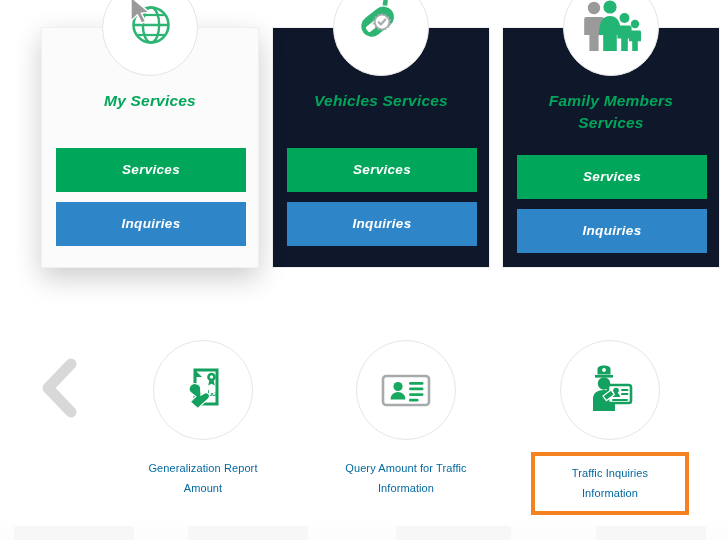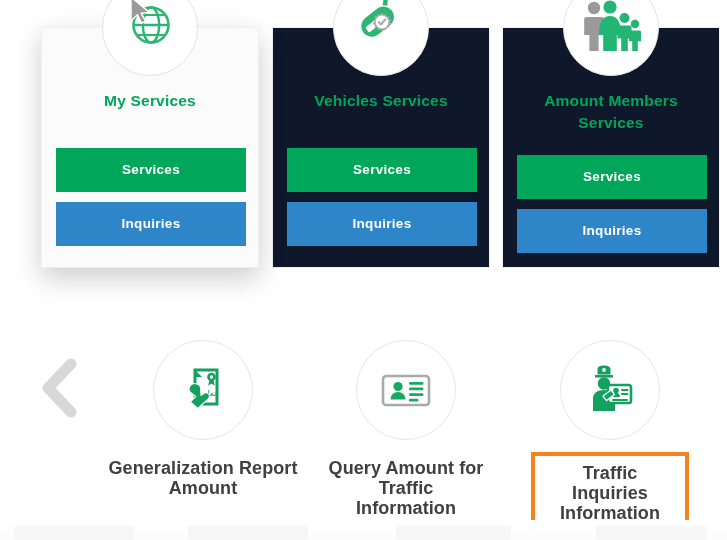--- a/index.html
+++ b/index.html
@@ -23,20 +23,21 @@
     overflow: hidden;
   }
 
   
   .cards-row {
     position: absolute;
     left: 0;
     top: 0;
     width: 645px;
     height: 300px;
+    font-style: italic;
   }
   .svc-card {
     position: absolute;
     top: 27px;
     width: 218px;
     height: 241px;
     background: #0f172a;
     border: 1px solid #f0f0f0;
     box-sizing: border-box;
   }
@@ -118,23 +119,23 @@
     background: #ffffff;
     border: 1px solid #e6e6e6;
     margin: 0 auto;
     display: flex;
     align-items: center;
     justify-content: center;
     box-sizing: border-box;
   }
   .carousel-label {
     margin-top: 18px;
-    font-size: 18px;
-    font-weight: bold;
-    color: #404040;
+    font-size: 11px;
+    font-weight: normal;
+    color: #0369a1;
     line-height: 20px;
     letter-spacing: 0.1px;
   }
   .carousel-item.i3 .carousel-label {
     display: inline-block;
     border: 4px solid #f58220;
     background: #ffffff;
     padding: 7px 14px 8px 14px;
     margin-top: 12px;
     box-sizing: border-box;
@@ -220,21 +221,21 @@
           <path d="M30 17 c-7 0 -9.4 5 -10.4 11 l-1 8 h4.6 v16 h13.6 v-16 h4.6 l-1 -8 c-1 -6 -3.4 -11 -10.4 -11 z" fill="#22b573"></path>
 
           <circle cx="44.5" cy="19" r="5" fill="#22b573"></circle>
           <path d="M39 26.5 h11 a1.6 1.6 0 0 1 1.6 1.6 v11.4 h-3.8 v12.5 h-6.6 v-12.5 h-3.8 v-11.4 a1.6 1.6 0 0 1 1.6 -1.6 z" fill="#22b573"></path>
 
           <circle cx="55" cy="25" r="4.2" fill="#22b573"></circle>
           <path d="M50.4 31.5 h9.2 a1.4 1.4 0 0 1 1.4 1.4 v9.4 h-3.2 v9.7 h-5.6 v-9.7 h-3.2 v-9.4 a1.4 1.4 0 0 1 1.4 -1.4 z" fill="#22b573"></path>
         </svg>
       </div>
       <div class="svc-title">
-        <span>Amount Members</span><br>
+        <span>Family Members</span><br>
         <span>Services</span>
       </div>
       <div class="svc-btn services">Services</div>
       <div class="svc-btn inquiries">Inquiries</div>
     </div>
   </div>
 
   <div class="carousel-arrow">
     <svg width="46" height="60" viewBox="0 0 46 60">
       <path d="M33 6 L10 30 L33 54" fill="none" stroke="#d8d8d8" stroke-width="11" stroke-linecap="round" stroke-linejoin="round"></path>

